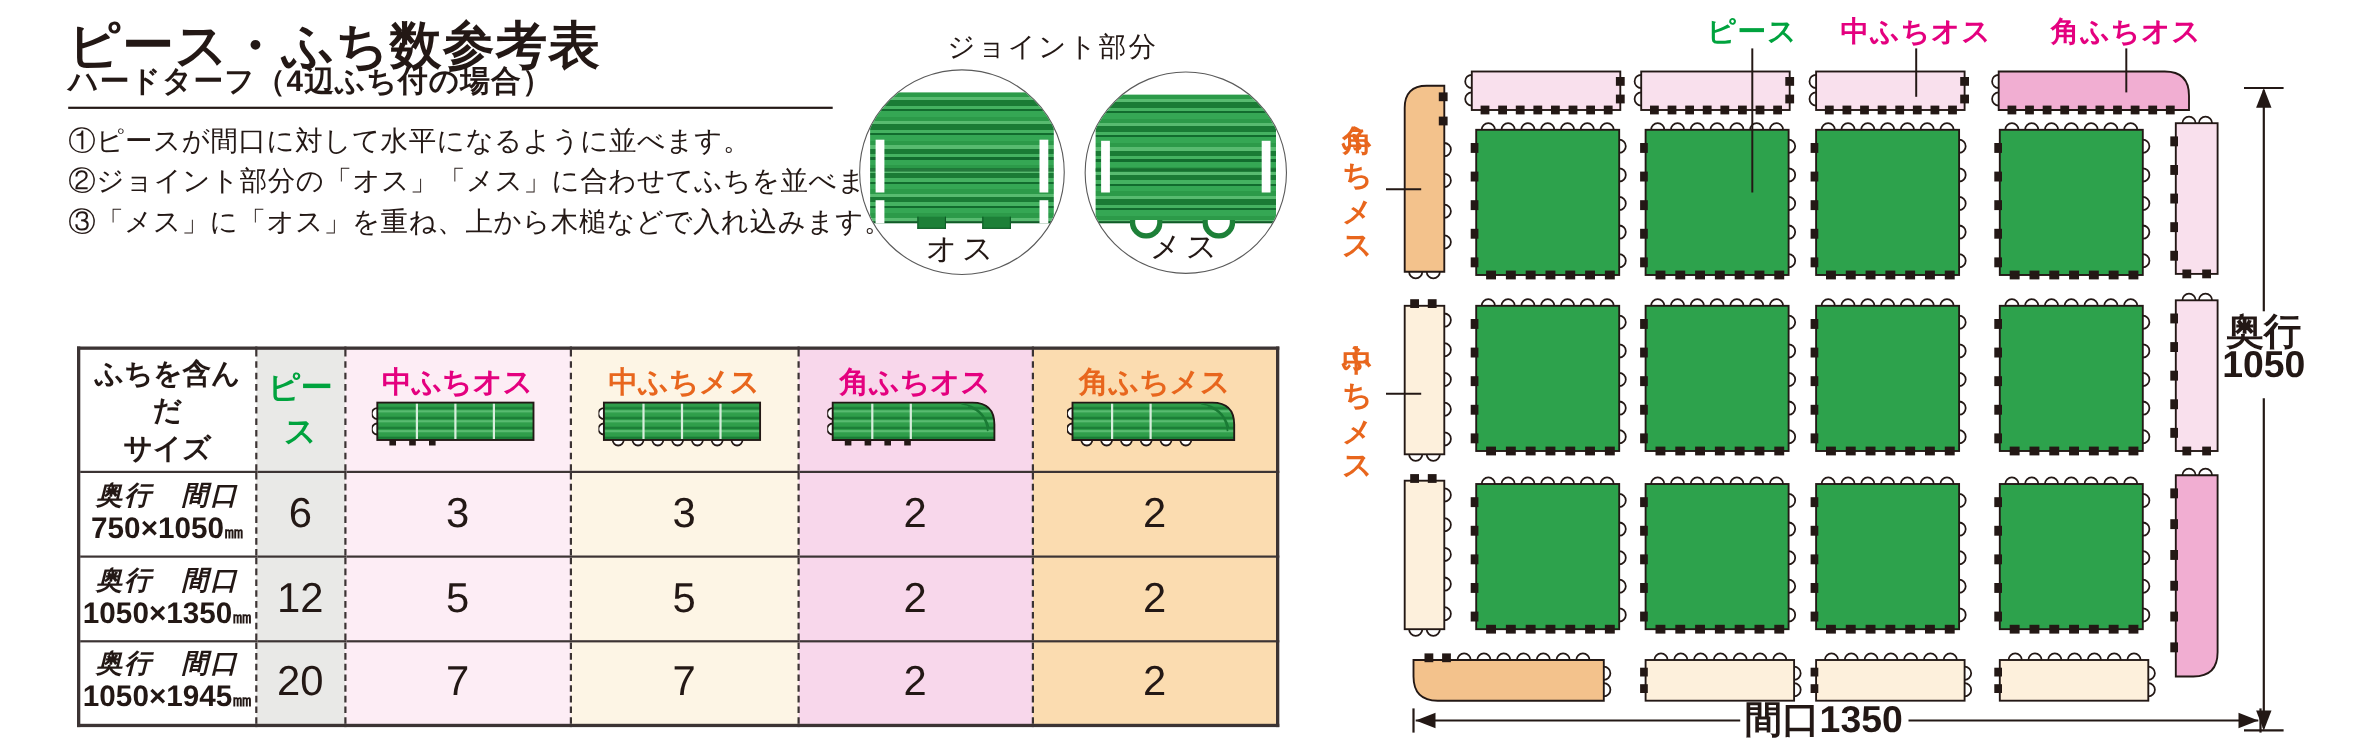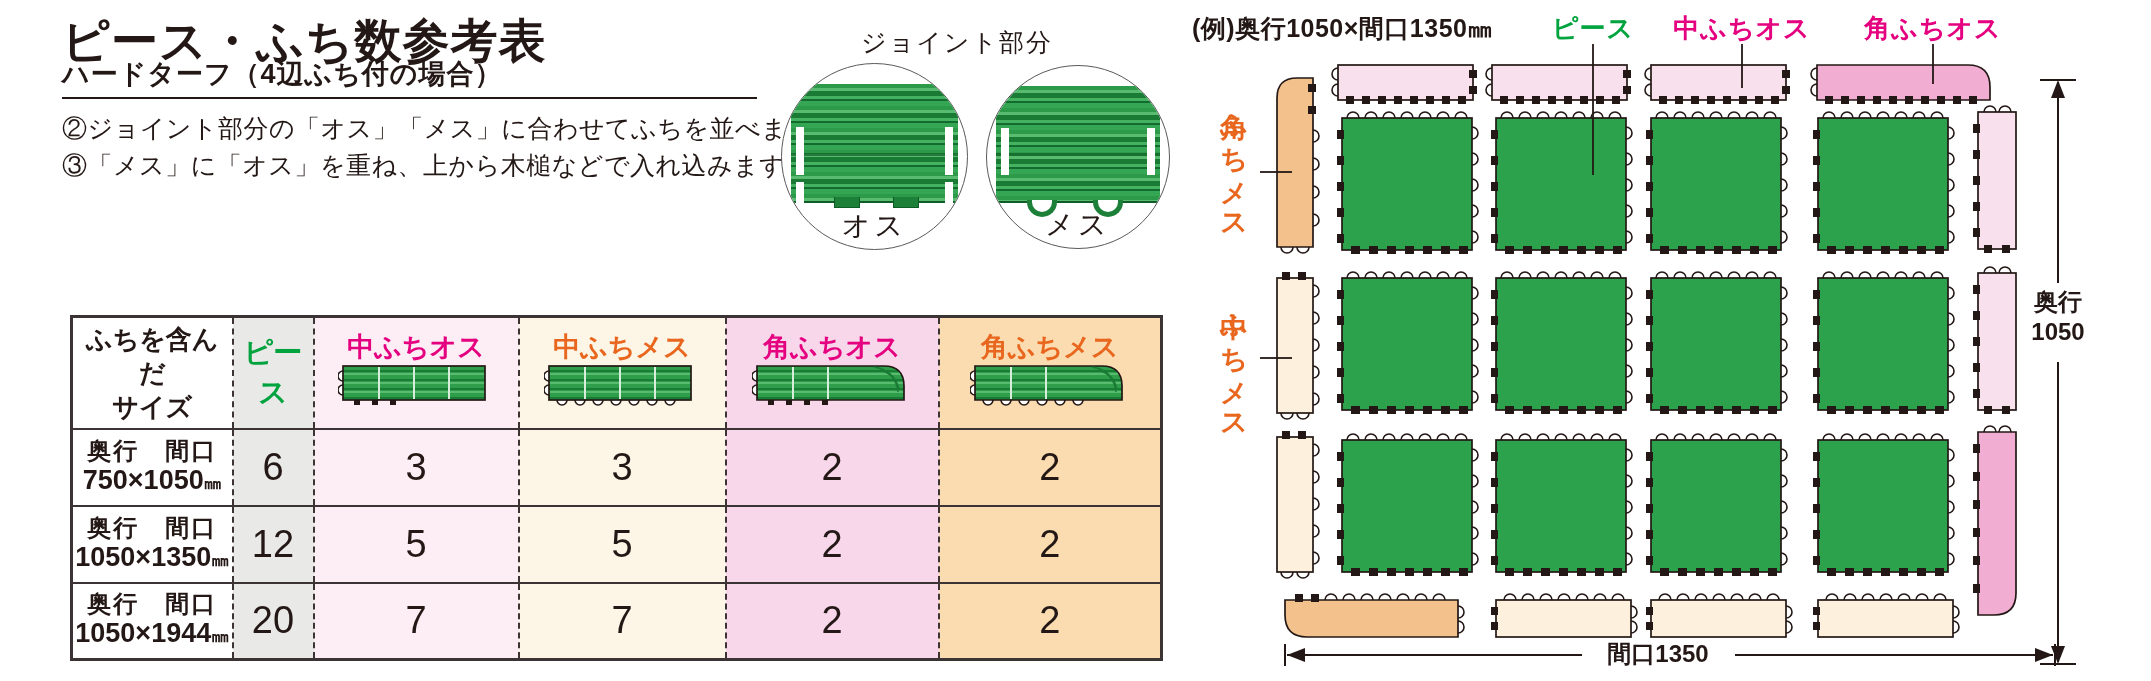--- a/index.html
+++ b/index.html
@@ -62,41 +62,41 @@
   th.size-h{background:#fff;font-size:26px;font-weight:bold;line-height:34px;}
   th.piece-h{background:var(--tb-gray);color:var(--green-text);font-size:29px;font-weight:bold;}
   th.col-h{font-size:27px;font-weight:bold;line-height:30px;padding-top:6px;}
   th.c-naka-osu,td.c-naka-osu{background:var(--tb-pink-light);}
   th.c-naka-mesu,td.c-naka-mesu{background:var(--tb-cream-light);}
   th.c-kado-osu,td.c-kado-osu{background:var(--tb-pink);}
   th.c-kado-mesu,td.c-kado-mesu{background:var(--tb-peach);}
   th .mag{color:var(--magenta);}
   th .org{color:var(--orange-text);}
   td.row-label{background:#fff;text-align:left;padding-left:10px;font-weight:bold;}
-  td.row-label .l1{font-size:24px;letter-spacing:2px;display:block;line-height:28px;}
+  td.row-label .l1{font-size:24px;letter-spacing:2px;display:block;line-height:28px;font-style:italic;}
   td.row-label .l2{font-size:27px;display:block;line-height:30px;}
   td.row-label .unit{font-size:18px;}
   td.val{font-size:38px;font-weight:400;}
   td.c-piece{background:var(--tb-gray);}
   .hdr-icon{display:block;margin:2px auto 4px auto;}
 
   
   .diagram{left:1190px;top:0;width:961px;height:681px;}
   .diagram svg.layout{position:absolute;left:0;top:0;}
   .ex-title{left:2px;top:12px;font-size:25px;font-weight:bold;letter-spacing:.5px;}
   .dlabel{font-size:26px;font-weight:bold;letter-spacing:1px;white-space:nowrap;}
   .dlabel.center{transform:translateX(-50%);}
   .lbl-piece{left:403px;top:11px;color:var(--green-text);}
   .lbl-nosu{left:552px;top:11px;color:var(--magenta);}
   .lbl-kosu{left:743px;top:11px;color:var(--magenta);}
   .vlabel{writing-mode:vertical-rl;text-orientation:upright;font-size:27px;font-weight:bold;
     color:var(--orange-text);letter-spacing:3px;}
   .lbl-kmesu{left:26px;top:92px;}
   .lbl-nmesu{left:26px;top:292px;}
-  .dim-label{font-size:24px;font-weight:bold;color:var(--ink);text-align:center;line-height:30px;}
+  .dim-label{font-size:34px;font-weight:bold;color:var(--ink);text-align:center;line-height:30px;}
   .lbl-okuyuki{left:868px;top:287px;transform:translateX(-50%);}
   .lbl-maguchi{left:468px;top:639px;transform:translateX(-50%);}
 
   
   .lp{fill:#fff;stroke:var(--ink);stroke-width:1.6;}
   .tab{fill:var(--ink);}
   .edge{stroke:var(--ink);stroke-width:1.7;}
   .gfill{fill:var(--green);}
   .plfill{fill:var(--pink-light);}
   .pdfill{fill:var(--pink-dark);}
@@ -108,20 +108,21 @@
   .divln{stroke:#d8eedd;stroke-width:2;}
   .arc{fill:none;stroke:var(--green-dk);stroke-width:1.5;}
 </style>
 </head>
 <body>
 
 <h1 class="abs page-title">ピース・ふち数参考表</h1>
 <h2 class="abs page-subtitle">ハードターフ（4辺ふち付の場合）</h2>
 <div class="abs title-rule"></div>
 <div class="abs instructions">
+  <div>①ピースが間口に対して水平になるように並べます。</div>
   <div>②ジョイント部分の「オス」「メス」に合わせてふちを並べます。</div>
   <div>③「メス」に「オス」を重ね、上から木槌などで入れ込みます。</div>
 </div>
 
 <div class="abs joint-title">ジョイント部分</div>
 
 <div class="abs joint-circle jc1">
   <div class="turf"></div>
   <div class="turf-seam"></div>
   <div class="slit" style="left:14px;top:34%;height:26%;"></div>
@@ -254,21 +255,21 @@
     </td>
     <td class="val c-piece">12</td>
     <td class="val c-naka-osu">5</td>
     <td class="val c-naka-mesu">5</td>
     <td class="val c-kado-osu">2</td>
     <td class="val c-kado-mesu">2</td>
   </tr>
   <tr style="height:77px">
     <td class="row-label">
       <span class="l1">奥行　間口</span>
-      <span class="l2"><span>1050×1944</span><span class="unit">㎜</span></span>
+      <span class="l2"><span>1050×1945</span><span class="unit">㎜</span></span>
     </td>
     <td class="val c-piece">20</td>
     <td class="val c-naka-osu">7</td>
     <td class="val c-naka-mesu">7</td>
     <td class="val c-kado-osu">2</td>
     <td class="val c-kado-mesu">2</td>
   </tr>
 </tbody>
   </table>
 
@@ -466,21 +467,20 @@
     <g>
       <line class="dim" x1="95" y1="644" x2="95" y2="666"></line>
       <line class="dim" x1="97" y1="655" x2="392" y2="655"></line>
       <line class="dim" x1="545" y1="655" x2="863" y2="655"></line>
       <line class="dim" x1="865" y1="644" x2="865" y2="666"></line>
       <polygon class="dimfill" points="97,655 115,648 115,662"></polygon>
       <polygon class="dimfill" points="863,655 845,648 845,662"></polygon>
     </g>
   </svg>
 
-  <div class="abs ex-title">(例)奥行1050×間口1350㎜</div>
   <div class="abs dlabel center lbl-piece">ピース</div>
   <div class="abs dlabel center lbl-nosu">中ふちオス</div>
   <div class="abs dlabel center lbl-kosu">角ふちオス</div>
   <div class="abs vlabel lbl-kmesu">角ふちメス</div>
   <div class="abs vlabel lbl-nmesu">中ふちメス</div>
   <div class="abs dim-label lbl-okuyuki">
     <div>奥行</div>
     <div>1050</div>
   </div>
   <div class="abs dim-label lbl-maguchi">間口1350</div>

